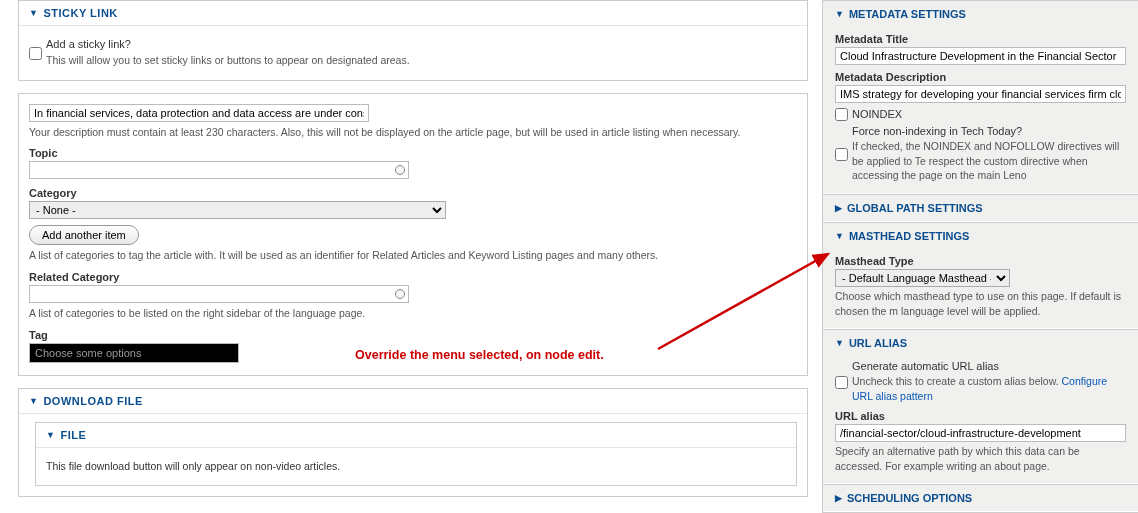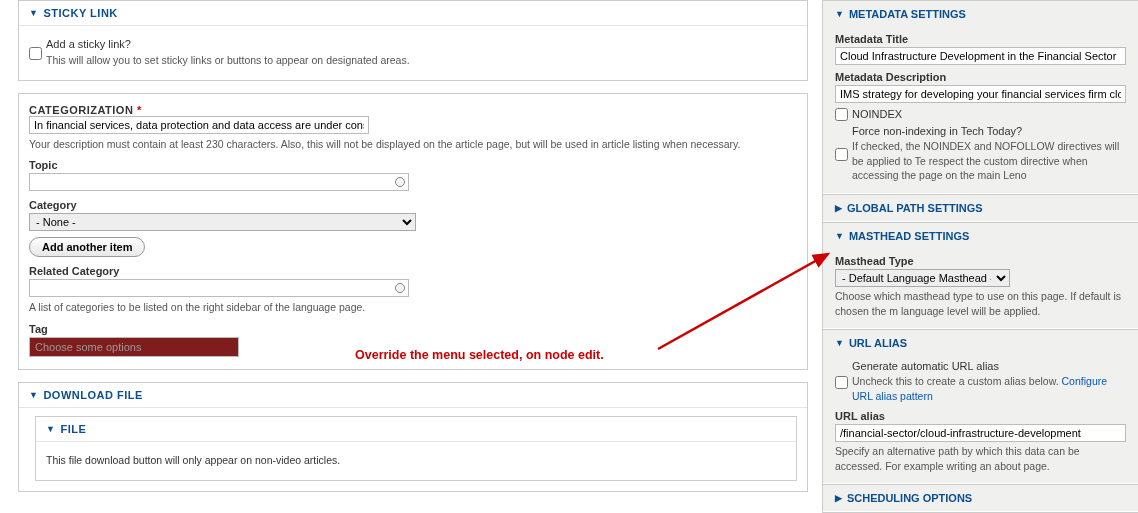--- a/index.html
+++ b/index.html
@@ -61,24 +61,23 @@
 .checkbox-row input { flex-shrink: 0; margin-top: 1px; }
 .checkbox-row .cb-text { font-size: 11px; }
 .btn {
   font-size: 11px;
   padding: 3px 12px;
   border: 1px solid #999;
   border-radius: 11px;
   background: linear-gradient(#fefefe,#e8e8e8);
   margin-top: 6px;
   cursor: pointer;
-  font-weight: bold;
 }
 select.gray { background: #eee; border: 1px solid #aaa; font-size: 11px; padding: 1px 2px; }
-.tagbox { border: 1px solid #bbb; padding: 3px 5px; width: 210px; font-size: 11px; color: #999; background: #7f1d1d; }
+.tagbox { border: 1px solid #bbb; padding: 3px 5px; width: 210px; font-size: 11px; color: #999; background: #000000; }
 
 .side-section {
   border-top: 1px solid #ccc;
   border-bottom: 1px solid #fff;
 }
 .side-head {
   padding: 7px 12px;
   font-weight: bold;
   font-size: 11px;
   color: #0a4e8f;
@@ -131,39 +130,36 @@
         <div>
           <span class="cb-text">Add a sticky link?</span>
           <div class="desc">This will allow you to set sticky links or buttons to appear on designated areas.</div>
         </div>
       </div>
     </div>
   </fieldset>
 
   <fieldset>
     <div class="fs-body" style="padding-top:10px;">
-      <div style="font-weight:bold; letter-spacing:0.5px; color:#333; font-size:11px;">
-        <span>CATEGORIZATION</span>
-        <span class="req"> *</span>
-      </div>
 
       <input type="text" style="width: 340px;" value="In financial services, data protection and data access are under constant scrutin">
       <div class="desc">Your description must contain at least 230 characters. Also, this will not be displayed on the article page, but will be used in article listing when necessary.</div>
 
       <label class="fld">Topic</label>
       <div class="topic-input-wrap">
         <input type="text" style="width: 380px;">
         <span class="circle"></span>
       </div>
 
       <label class="fld">Category</label>
-      <select class="gray" style="width:387px;">
+      <select class="gray" style="width:417px;">
         <option>- None -</option>
       </select><br>
       <button class="btn">Add another item</button>
+      <div class="desc">A list of categories to tag the article with. It will be used as an identifier for Related Articles and Keyword Listing pages and many others.</div>
 
       <label class="fld">Related Category</label>
       <div class="topic-input-wrap">
         <input type="text" style="width: 380px;">
         <span class="circle"></span>
       </div>
       <div class="desc">A list of categories to be listed on the right sidebar of the language page.</div>
 
       <label class="fld">Tag</label>
       <div class="tagbox">Choose some options</div>

